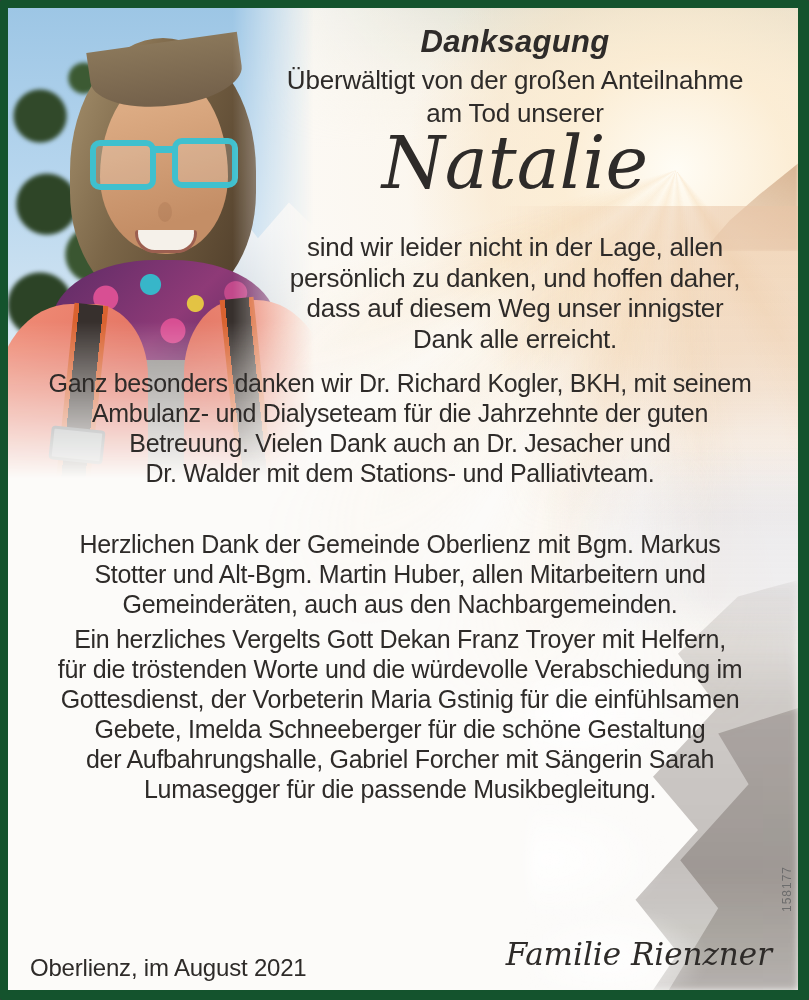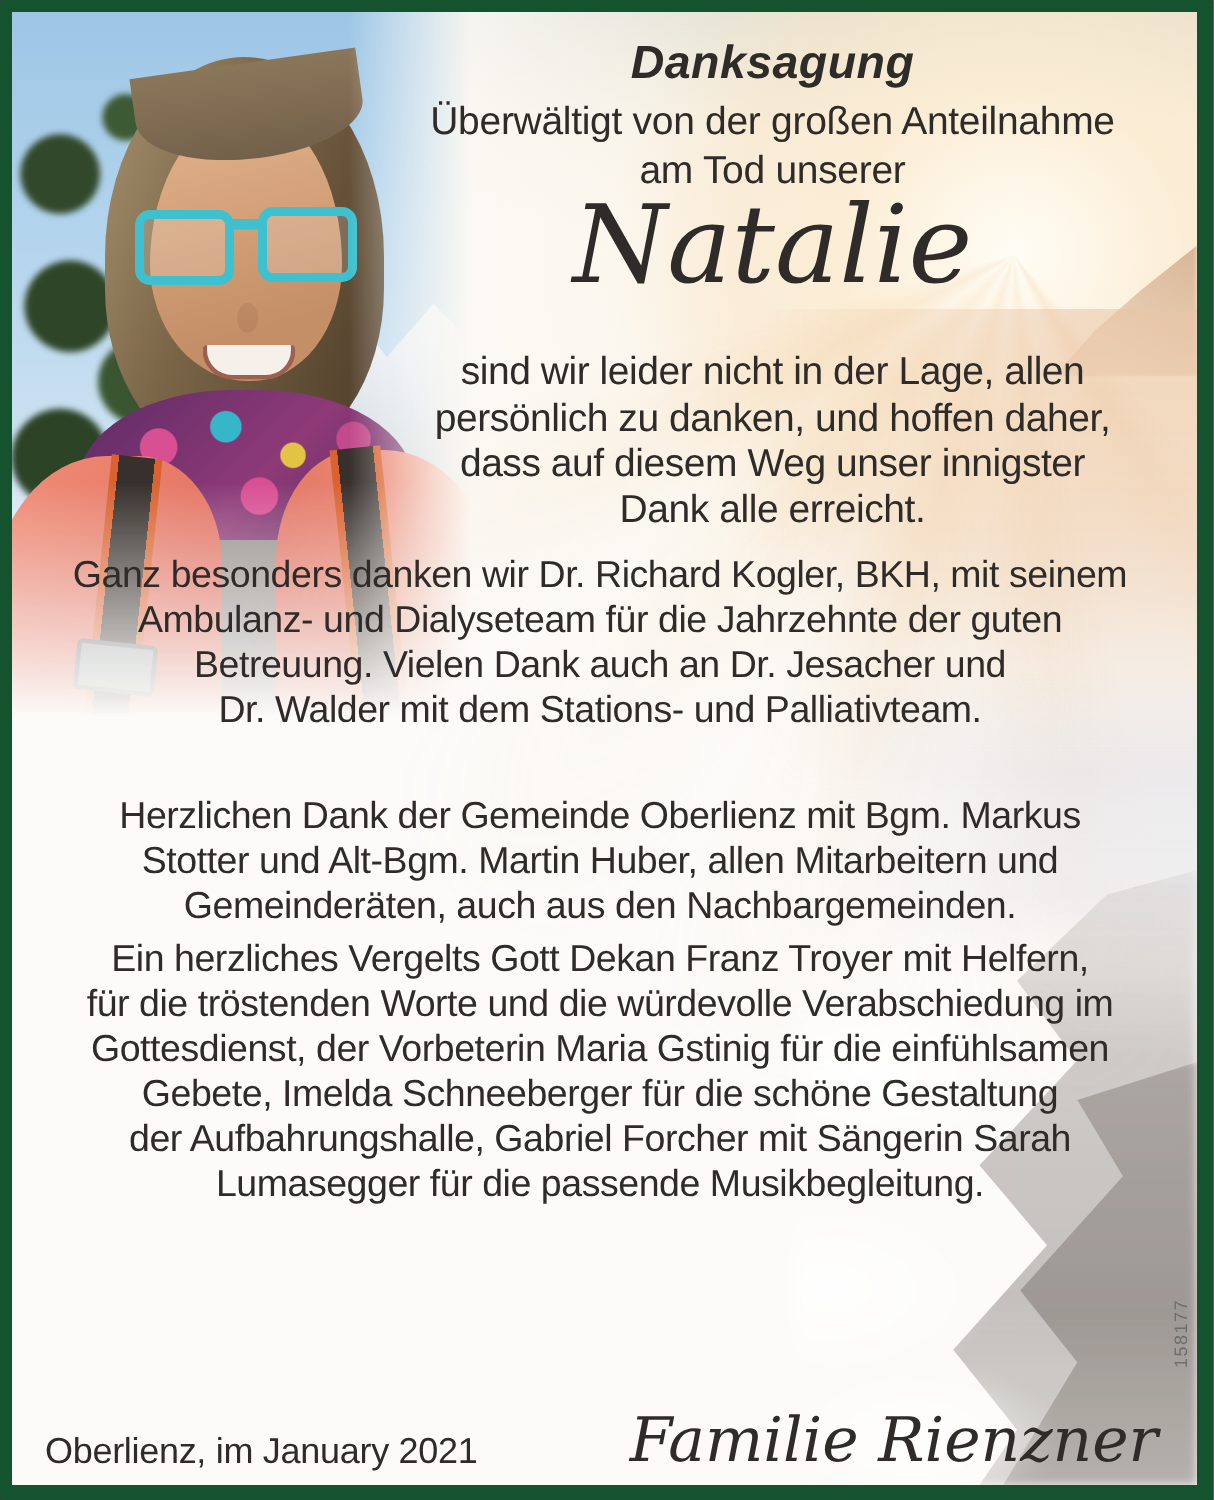--- a/index.html
+++ b/index.html
@@ -111,21 +111,21 @@
   .center{text-align:center;}
   .right-col{left:200px;width:614px;}
   .wide-col{left:8px;width:768px;}
   .title{top:16px;font-size:31px;font-weight:700;font-style:italic;letter-spacing:.3px;}
   .intro{top:56px;font-size:26px;line-height:33px;letter-spacing:-.2px;}
   .name{top:112px;font-family:"DejaVu Serif",serif;font-style:italic;font-size:72px;line-height:1.2;font-weight:500;}
   .para{font-size:25px;line-height:30px;letter-spacing:-.3px;}
   .p1{top:224px;font-size:26px;line-height:30.5px;}
   .p2{top:360px;} .p3{top:495px;margin-top:26px;} .p4{top:616px;} .p5{top:795px;}
   .placedate{left:22px;top:946px;font-size:24px;letter-spacing:-.2px;}
-  .signature{right:26px;top:928px;font-family:"DejaVu Serif",serif;font-style:italic;font-size:41px;}
+  .signature{right:26px;top:928px;font-family:"DejaVu Serif",serif;font-style:italic;font-size:31px;}
   .refnum{right:4px;top:836px;height:68px;writing-mode:vertical-rl;transform:rotate(180deg);
     font-size:12px;letter-spacing:1px;color:#6d6d6d;z-index:11;}
 </style>
 </head>
 <body>
 
 <div class="page">
   <div class="sheet">
 
     <div class="bg bg-toptint"></div>
@@ -173,20 +173,20 @@
 
     <div class="txt right-col center para p1">sind wir leider nicht in der Lage, allen<br>persönlich zu danken, und hoffen daher,<br>dass auf diesem Weg unser innigster<br>Dank alle erreicht.</div>
 
     <div class="txt wide-col center para p2">Ganz besonders danken wir Dr. Richard Kogler, BKH, mit seinem<br>Ambulanz- und Dialyseteam für die Jahrzehnte der guten<br>Betreuung. Vielen Dank auch an Dr. Jesacher und<br>Dr. Walder mit dem Stations- und Palliativteam.</div>
 
     <div class="txt wide-col center para p3">Herzlichen Dank der Gemeinde Oberlienz mit Bgm. Markus<br>Stotter und Alt-Bgm. Martin Huber, allen Mitarbeitern und<br>Gemeinderäten, auch aus den Nachbargemeinden.</div>
 
     <div class="txt wide-col center para p4">Ein herzliches Vergelts Gott Dekan Franz Troyer mit Helfern,<br>für die tröstenden Worte und die würdevolle Verabschiedung im<br>Gottesdienst, der Vorbeterin Maria Gstinig für die einfühlsamen<br>Gebete, Imelda Schneeberger für die schöne Gestaltung<br>der Aufbahrungshalle, Gabriel Forcher mit Sängerin Sarah<br>Lumasegger für die passende Musikbegleitung.</div>
 
 
-    <div class="txt placedate">Oberlienz, im January 2021</div>
+    <div class="txt placedate">Oberlienz, im August 2021</div>
 
     <div class="txt signature">Familie Rienzner</div>
 
     <div class="txt refnum">158177</div>
 
   </div>
 </div>
 
 </body></html>

